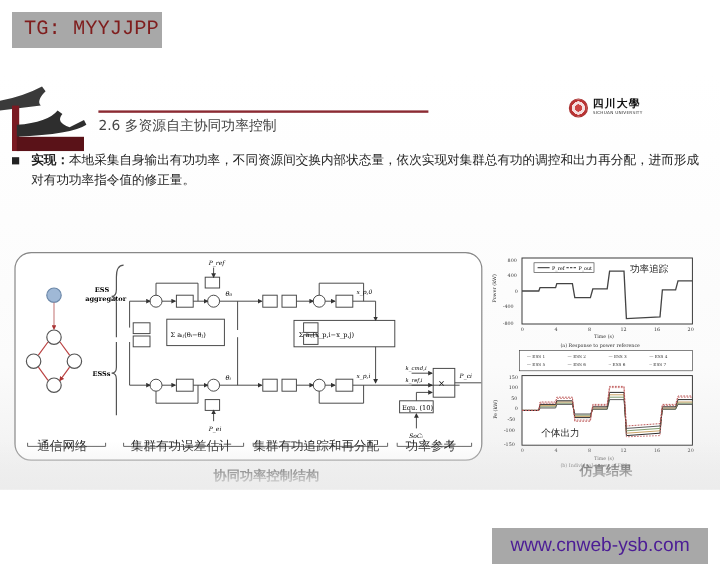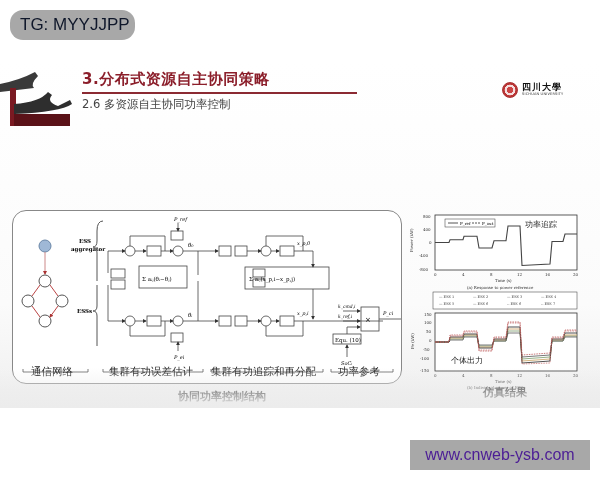--- a/index.html
+++ b/index.html
@@ -1,31 +1,31 @@
 <!DOCTYPE html>
 <html><head>
 <meta charset="utf-8">
 <style>
   * { box-sizing: border-box; margin: 0; padding: 0; }
   html, body { width: 600px; height: 480px; background: #ffffff; overflow: hidden; }
   body { position: relative; font-family: "DejaVu Sans", "Liberation Sans", sans-serif; color: #222; }
 
-  .wm-top { position: absolute; left: 10px; top: 10px; width: 125px; height: 30px; background: #a8a8a8; color: #0f172a; font-family: Liberation Sans, sans-serif; font-size: 17px; line-height: 30px; padding-left: 10px; border-radius: 13px; }
+  .wm-top { position: absolute; left: 10px; top: 10px; width: 125px; height: 30px; background: #a8a8a8; color: #7f1d1d; font-family: Liberation Mono, monospace; font-size: 17px; line-height: 30px; padding-left: 10px; }
   .wm-bottom { position: absolute; left: 410px; top: 440px; width: 180px; height: 30px; background: #a8a8a8; color: #4c1d95; font-family: "Liberation Sans", sans-serif; font-size: 16px; line-height: 30px; text-align: center; }
 
   .slide { position: absolute; left: 0; top: 62px; width: 600px; height: 346px; background: linear-gradient(180deg,#ffffff 0%, #fbfbfb 70%, #efefef 100%); }
   .slide-bottom-texture { position: absolute; left: 0; bottom: 0; width: 600px; height: 40px; background: linear-gradient(180deg, rgba(240,240,240,0) 0%, #ececec 100%); }
 
   .roof { position: absolute; left: 0; top: 8px; width: 80px; height: 56px; }
 
   .title { position: absolute; left: 82px; top: 8px; font-size: 15px; font-weight: bold; color: #8b1e2a; letter-spacing: 0.5px; }
   .title-rule { position: absolute; left: 82px; top: 30px; width: 275px; height: 2px; background: #8b2a32; }
   .subtitle { position: absolute; left: 82px; top: 35px; font-size: 11.5px; color: #444; }
 
-  .logo { position: absolute; left: 502px; top: 20px; display: flex; align-items: center; gap: 4px; justify-content: flex-end; }
+  .logo { position: absolute; left: 474px; top: 20px; display: flex; align-items: center; gap: 4px; justify-content: flex-end; }
   .logo-seal { width: 16px; height: 16px; border-radius: 50%; border: 1.5px solid #a33; background: radial-gradient(circle, #c44 0 30%, #f4dede 31% 55%, #b33 56% 100%); }
   .logo-text { display: flex; flex-direction: column; line-height: 1; }
   .logo-cn { font-size: 9px; font-weight: bold; color: #111; letter-spacing: 1px; }
   .logo-en { font-size: 3.5px; color: #333; letter-spacing: 0.2px; margin-top: 1px; }
 
   .bullets { position: absolute; left: 10px; top: 64px; width: 580px; font-size: 10.5px; line-height: 16px; color: #222; }
   .bullet { position: relative; padding-left: 16px; margin-bottom: 1px; }
   .bullet .sq { position: absolute; left: 0; top: 5px; width: 6px; height: 6px; background: #222; }
   .bullet .lbl { font-weight: bold; }
 
@@ -45,33 +45,36 @@
 
 <div class="slide">
 
   <svg class="roof" viewBox="0 0 80 56">
     <path d="M0 14 Q20 10 35 2 L38 6 Q30 14 34 18 L0 22 Z" fill="#3a3a3a"></path>
     <rect x="10" y="18" width="6" height="38" fill="#7a1a22"></rect>
     <path d="M14 34 Q40 32 48 22 L52 25 Q46 32 58 36 L70 30 L72 34 Q60 42 14 44 Z" fill="#2e2e2e"></path>
     <rect x="14" y="44" width="56" height="12" fill="#5a1218"></rect>
   </svg>
 
-  <div class="title">3.分布式资源自主协同策略</div>
   <div class="title-rule"></div>
   <div class="subtitle">2.6 多资源自主协同功率控制</div>
 
   <div class="logo">
     <div class="logo-seal"></div>
     <div class="logo-text">
       <span class="logo-cn">四川大學</span>
       <span class="logo-en">SICHUAN UNIVERSITY</span>
     </div>
   </div>
 
   <div class="bullets">
+    <div class="bullet">
+      <span class="sq"></span>
+      <span class="lbl">实现：</span><span>本地采集自身输出有功功率，不同资源间交换内部状态量，依次实现对集群总有功的调控和出力再分配，进而形成对有功功率指令值的修正量。</span>
+    </div>
   </div>
 
   <div class="diagram-frame">
     <svg width="390" height="174" viewBox="0 0 390 174">
       <defs>
         <marker id="ar" markerWidth="5" markerHeight="5" refX="4" refY="2.5" orient="auto">
             <path d="M0,0 L5,2.5 L0,5 Z" fill="#333"></path>
           </marker>
         <marker id="arr" markerWidth="4" markerHeight="4" refX="3" refY="2" orient="auto">
             <path d="M0,0 L4,2 L0,4 Z" fill="#a33"></path>

